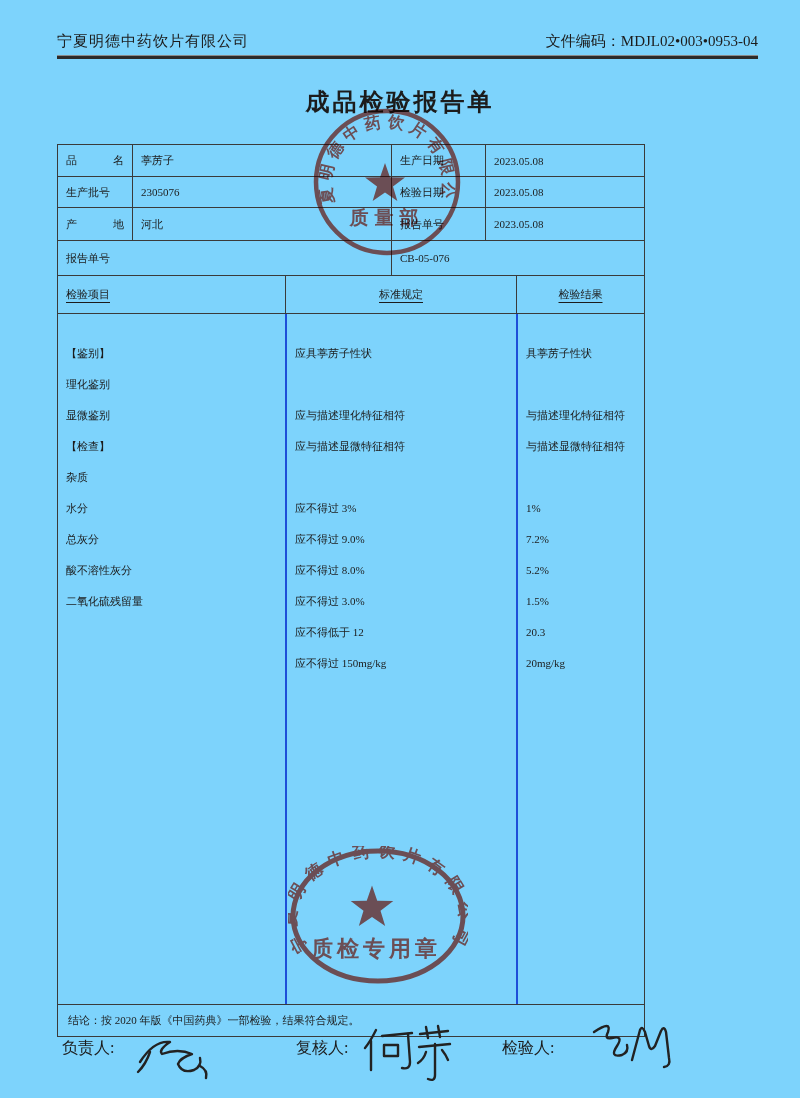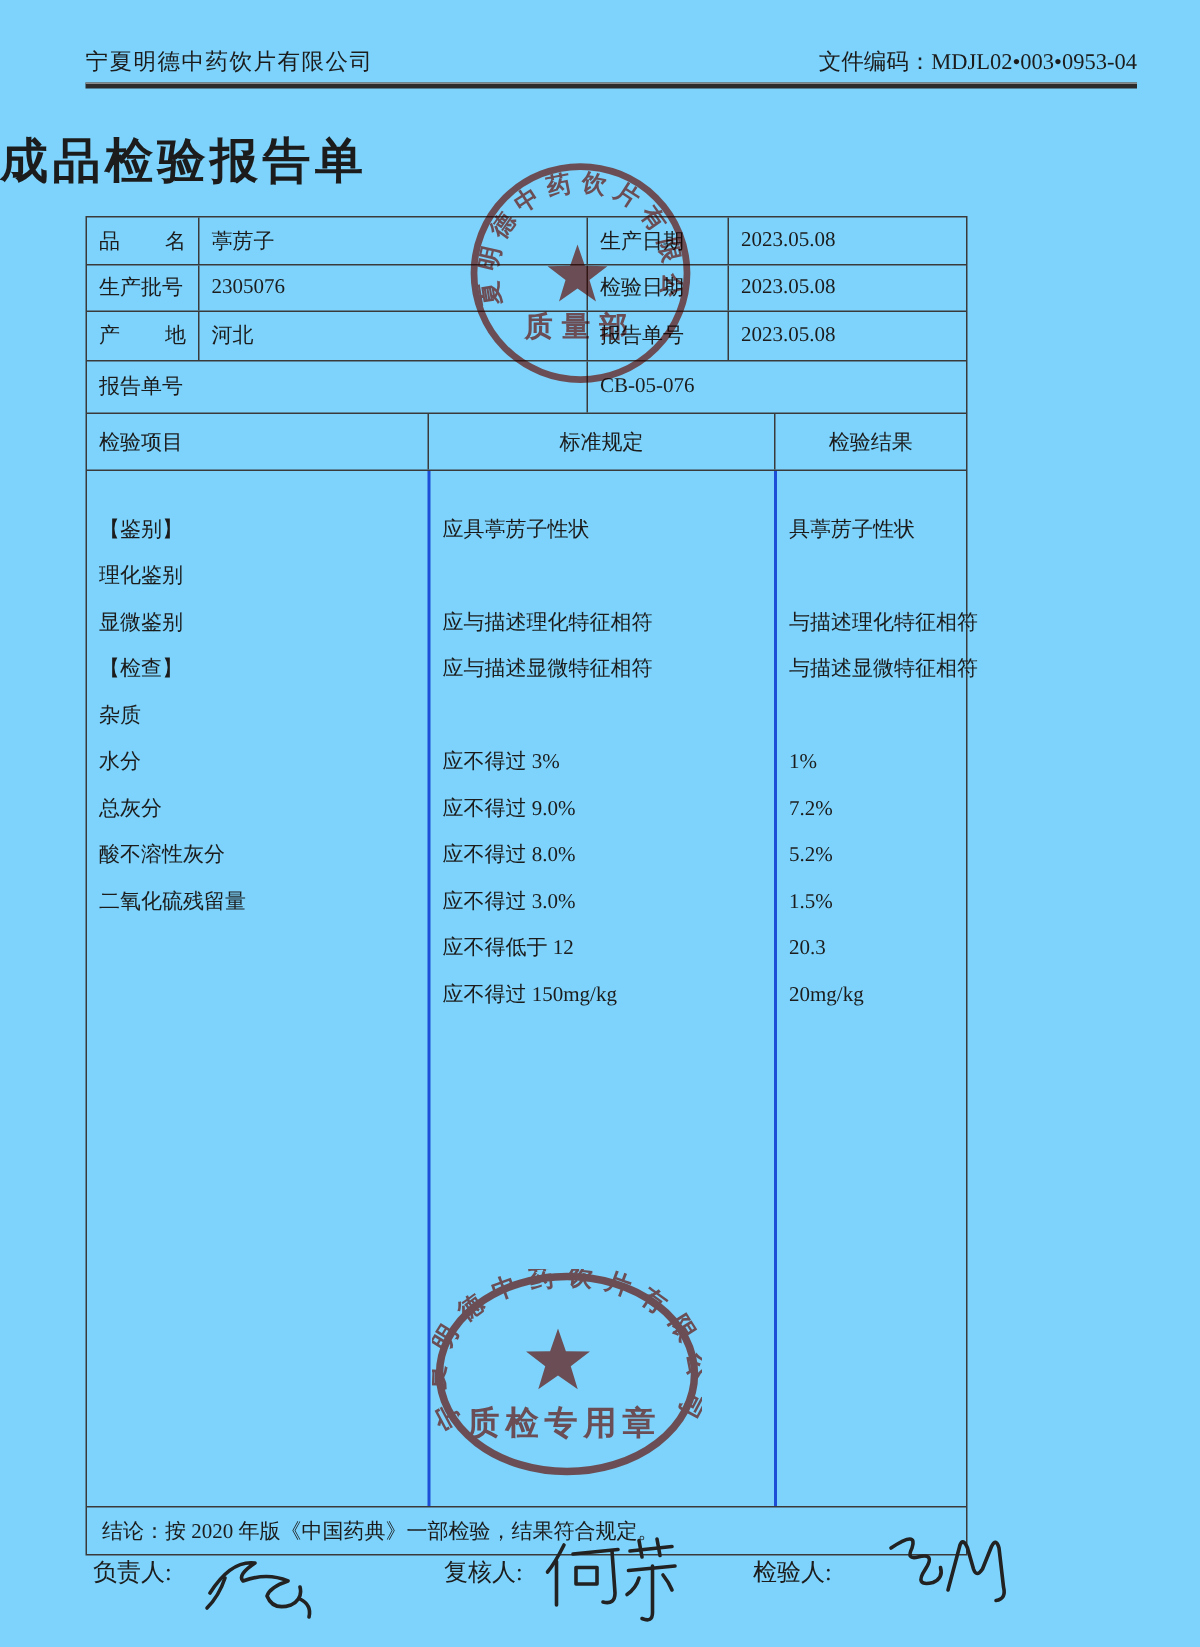--- a/index.html
+++ b/index.html
@@ -10,40 +10,40 @@
     background:#7dd3fc;
     font-family:"Liberation Serif","DejaVu Serif",serif;
     color:#1c1c1c;
     overflow:hidden;
   }
   
   .hdr-left{position:absolute;left:57px;top:32px;font-size:15px;letter-spacing:1px;}
   .hdr-right{position:absolute;right:42px;top:32px;font-size:15px;}
   .hdr-rule{position:absolute;left:57px;top:55px;width:701px;height:3px;background:#2b2b2b;border-top:1px solid #8a8a8a;}
   
-  .title{position:absolute;left:0;top:86px;width:800px;
-         font-size:32px;font-weight:bold;letter-spacing:3px;}
+  .title{position:absolute;left:0;top:86px;width:800px;text-align:center;
+         font-size:24px;font-weight:bold;letter-spacing:3px;}
   
   .report-table{
     position:absolute;left:57px;top:144px;width:588px;
     border:1px solid #3a3a3a;
-    font-size:14px;
+    font-size:11px;
     box-sizing:border-box;
   }
   .row{display:grid;box-sizing:border-box;}
   .row + .row{border-top:1px solid #3a3a3a;}
   .cell{box-sizing:border-box;display:flex;align-items:center;padding:0 8px;overflow:hidden;}
   .cell.bl{border-left:1px solid #3a3a3a;}
   .info-row{grid-template-columns:74px 259px 94px 1fr;height:31px;}
   .info-row.r3{height:33px;}
   .info-row.r4{grid-template-columns:333px 1fr;height:35px;}
   .jlabel{text-align:justify;text-align-last:justify;display:block;width:100%;}
   .head-row{grid-template-columns:227px 231px 1fr;height:38px;}
   .head-row .cell{align-items:center;}
-  .uline{text-underline-offset:4px;}
+  .uline{text-decoration:underline;text-underline-offset:4px;}
   .center{justify-content:center;text-align:center;}
   .body-row{grid-template-columns:227px 231px 1fr;height:691px;}
   .body-col{box-sizing:border-box;padding:24px 8px 0 8px;}
   .body-col.bl{border-left:2px solid #1d4ed8;}
   .bline{height:31px;line-height:31px;white-space:nowrap;}
   .concl-row{grid-template-columns:1fr;height:32px;}
   .concl-row .cell{padding-left:10px;}
   
   .sign-label{position:absolute;font-size:16px;top:1038px;}
   .sign-svg{position:absolute;}

